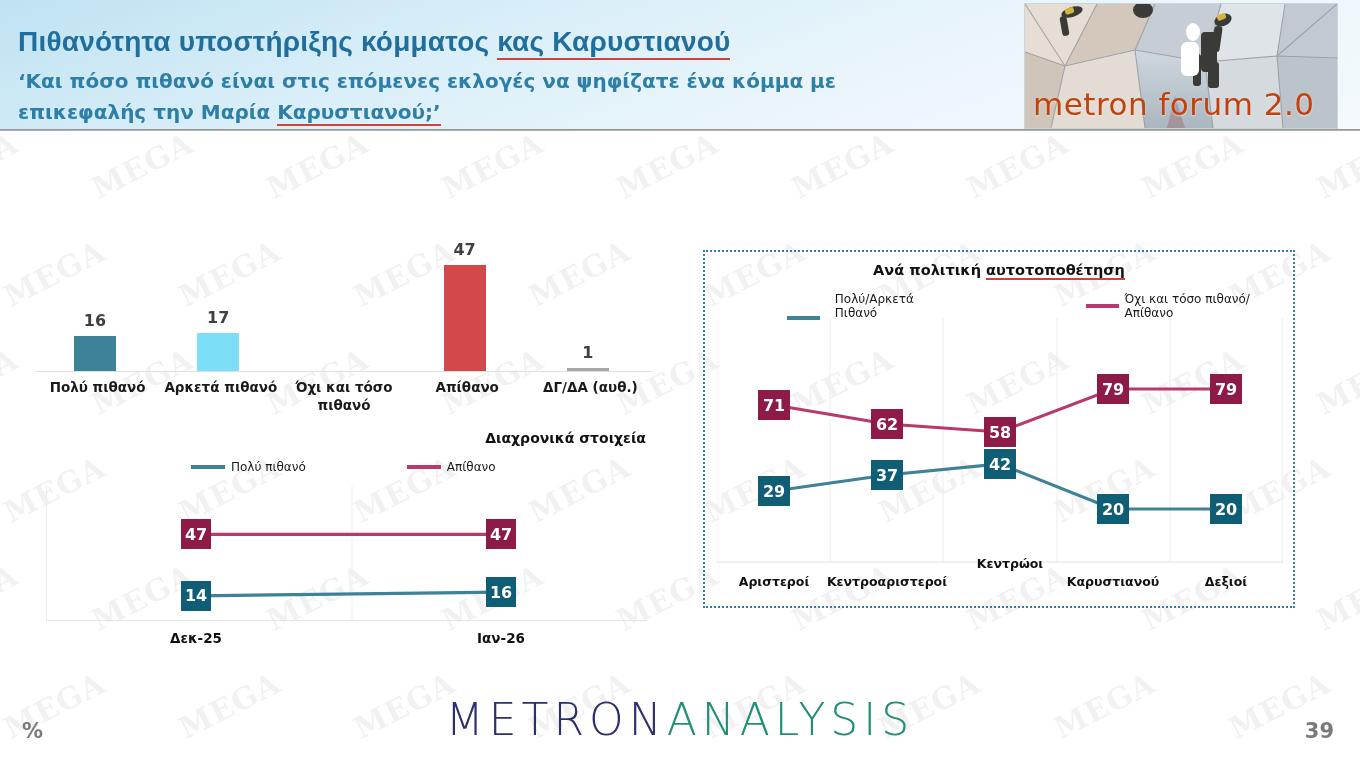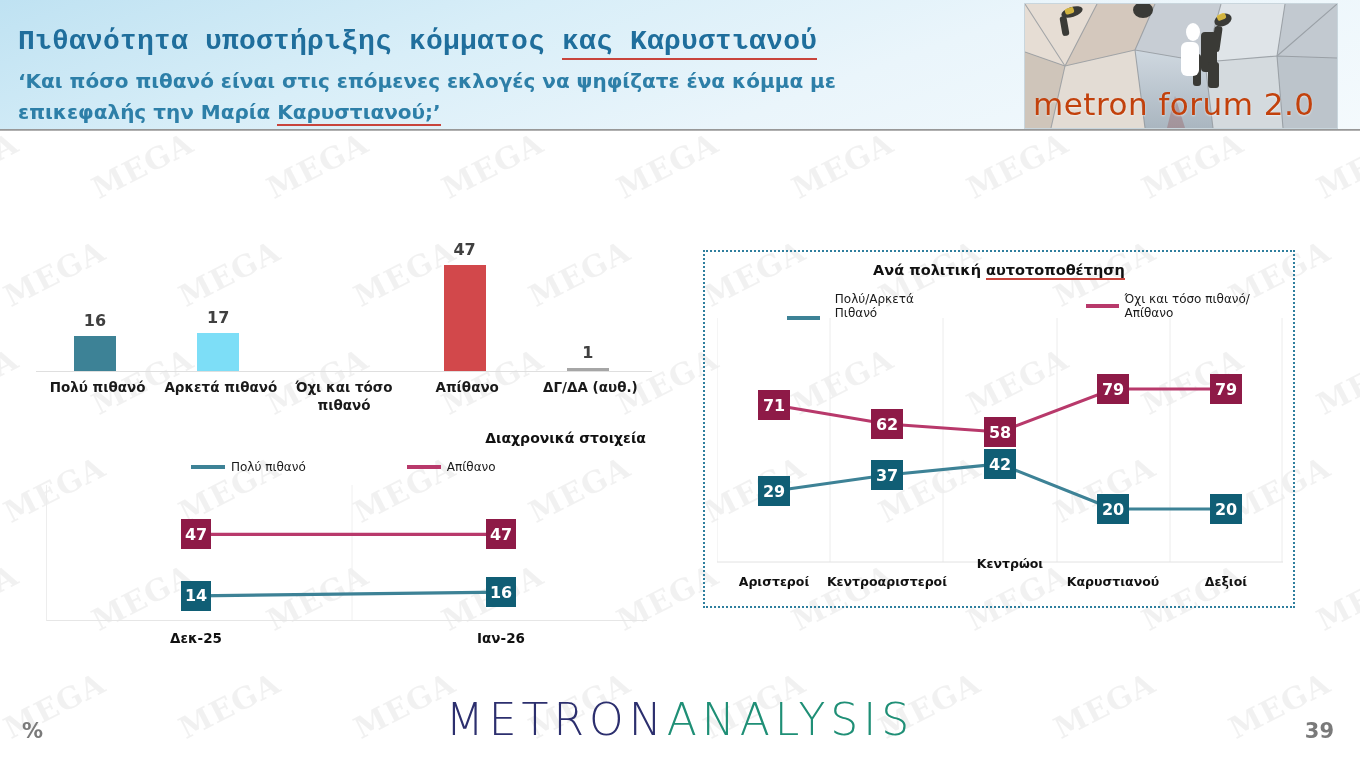--- a/index.html
+++ b/index.html
@@ -33,21 +33,21 @@
     z-index:3;
     box-sizing:border-box;
     border-bottom:2px solid #9a9a9a;
   }
   .header:after{
     content:"";position:absolute;left:0;bottom:-2px;width:100%;height:2px;
     background:linear-gradient(to bottom,#8c8c8c,#bdbdbd);
   }
   .title{
     position:absolute;left:18px;top:26px;
-    font-family:Liberation Mono, monospace;
+    font-family:Liberation Sans, sans-serif;
     font-size:28px;font-weight:700;color:#1f6e9c;
     letter-spacing:.2px;
     white-space:nowrap;
   }
   .title .sp{border-bottom:2px solid #c8443c;padding-bottom:1px;}
   .subtitle{
     position:absolute;left:18px;top:66px;width:910px;
     font-size:20px;font-weight:700;color:#2d7fa8;line-height:1.55;
   }
   .subtitle .sp{border-bottom:2px solid #c8443c;}

